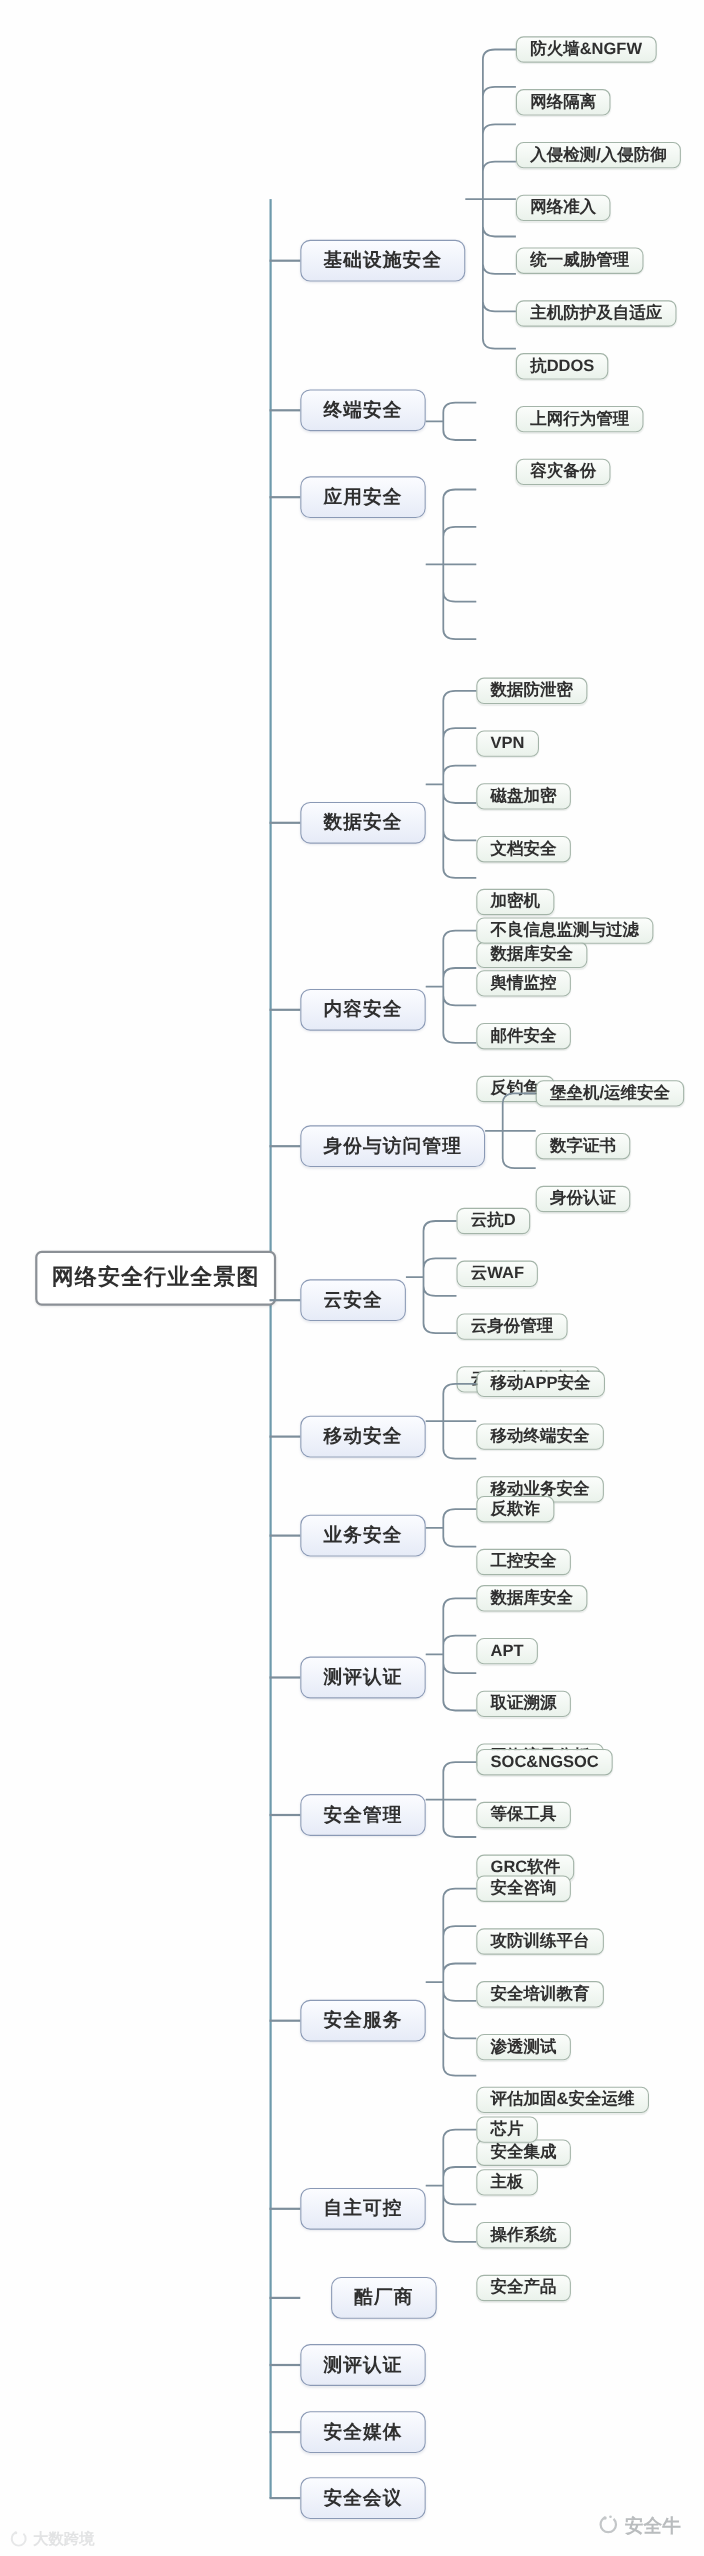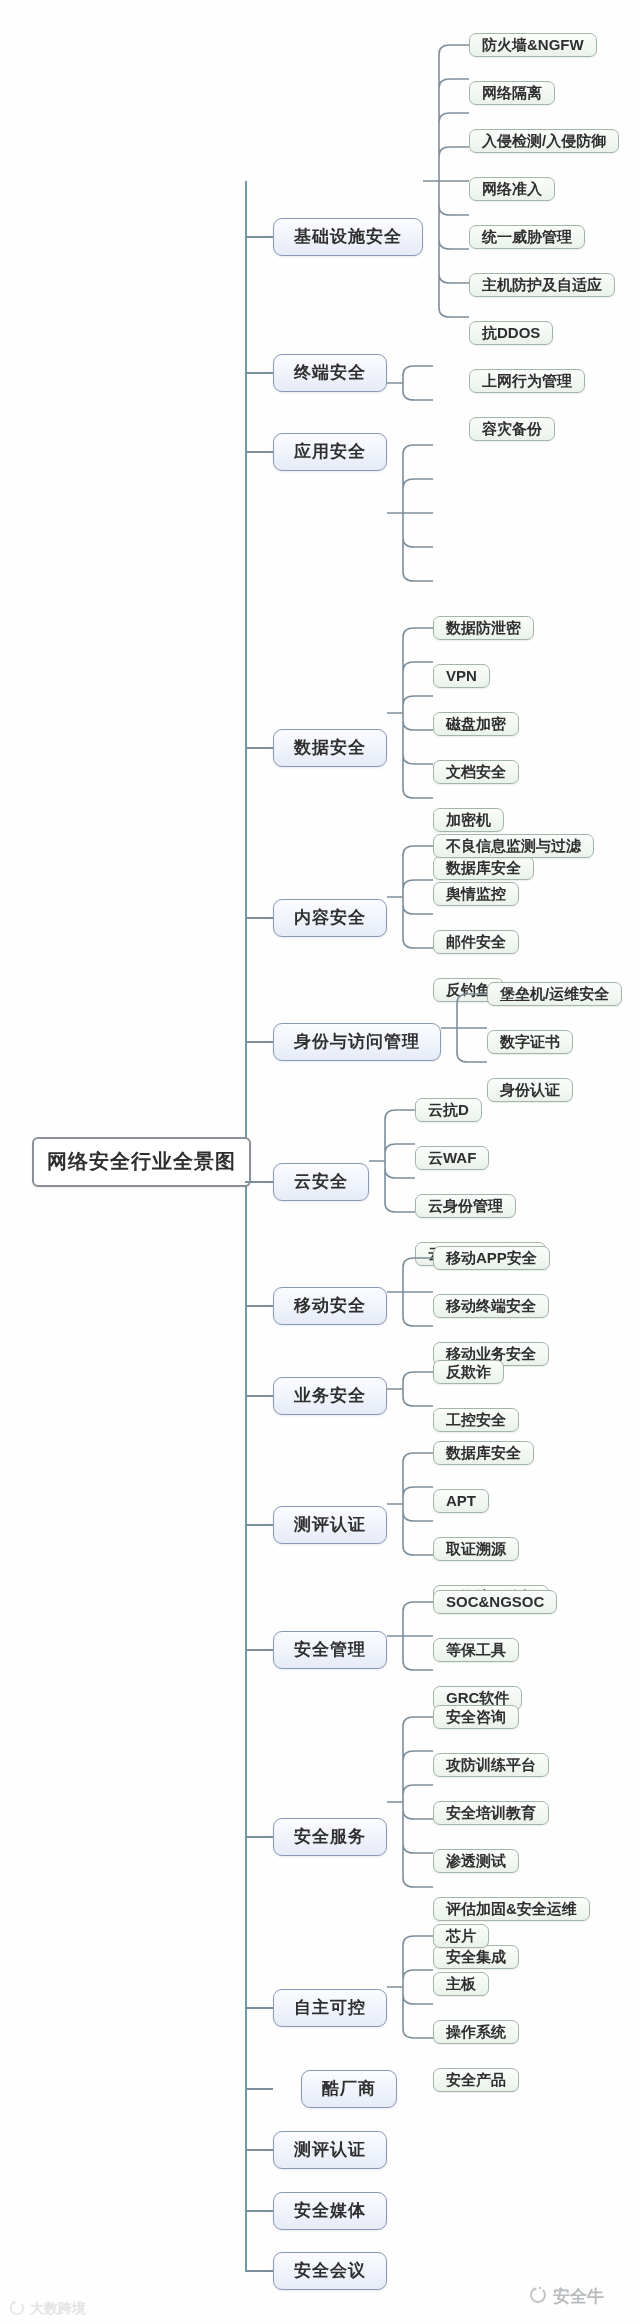--- a/index.html
+++ b/index.html
@@ -29,21 +29,21 @@
   .conn{position:relative;width:46px;flex:0 0 46px;align-self:stretch;}
   .conn svg{position:absolute;left:0;top:0;}
   .children{list-style:none;margin:0;padding:0;display:flex;flex-direction:column;gap:24px;}
   .child{
     height:24px;line-height:22px;box-sizing:border-box;padding:0 12px;
     background:linear-gradient(180deg,#fbfdfb 0%,var(--childfill,#eaf2eb) 100%);
     border:1px solid var(--childborder,#a3b4a8);border-radius:7px;
     font-size:15px;font-weight:bold;white-space:nowrap;align-self:flex-start;
     box-shadow:0 1px 1px rgba(60,90,70,0.10);
   }
-  .wm-br{position:absolute;left:528px;top:2284px;display:flex;align-items:center;gap:5px;
+  .wm-br{position:absolute;left:543px;top:2284px;display:flex;align-items:center;gap:5px;
     color:var(--wm,#b9bcbe);font-size:17px;font-weight:bold;}
   .wm-bl{position:absolute;left:8px;top:2298px;display:flex;align-items:center;gap:4px;
     color:#e2e3e4;font-size:14px;font-weight:bold;}
   .wm-logo{display:inline-block;}
 </style>
 </head>
 <body>
 
 <div class="canvas">
   <div class="spine"></div>

